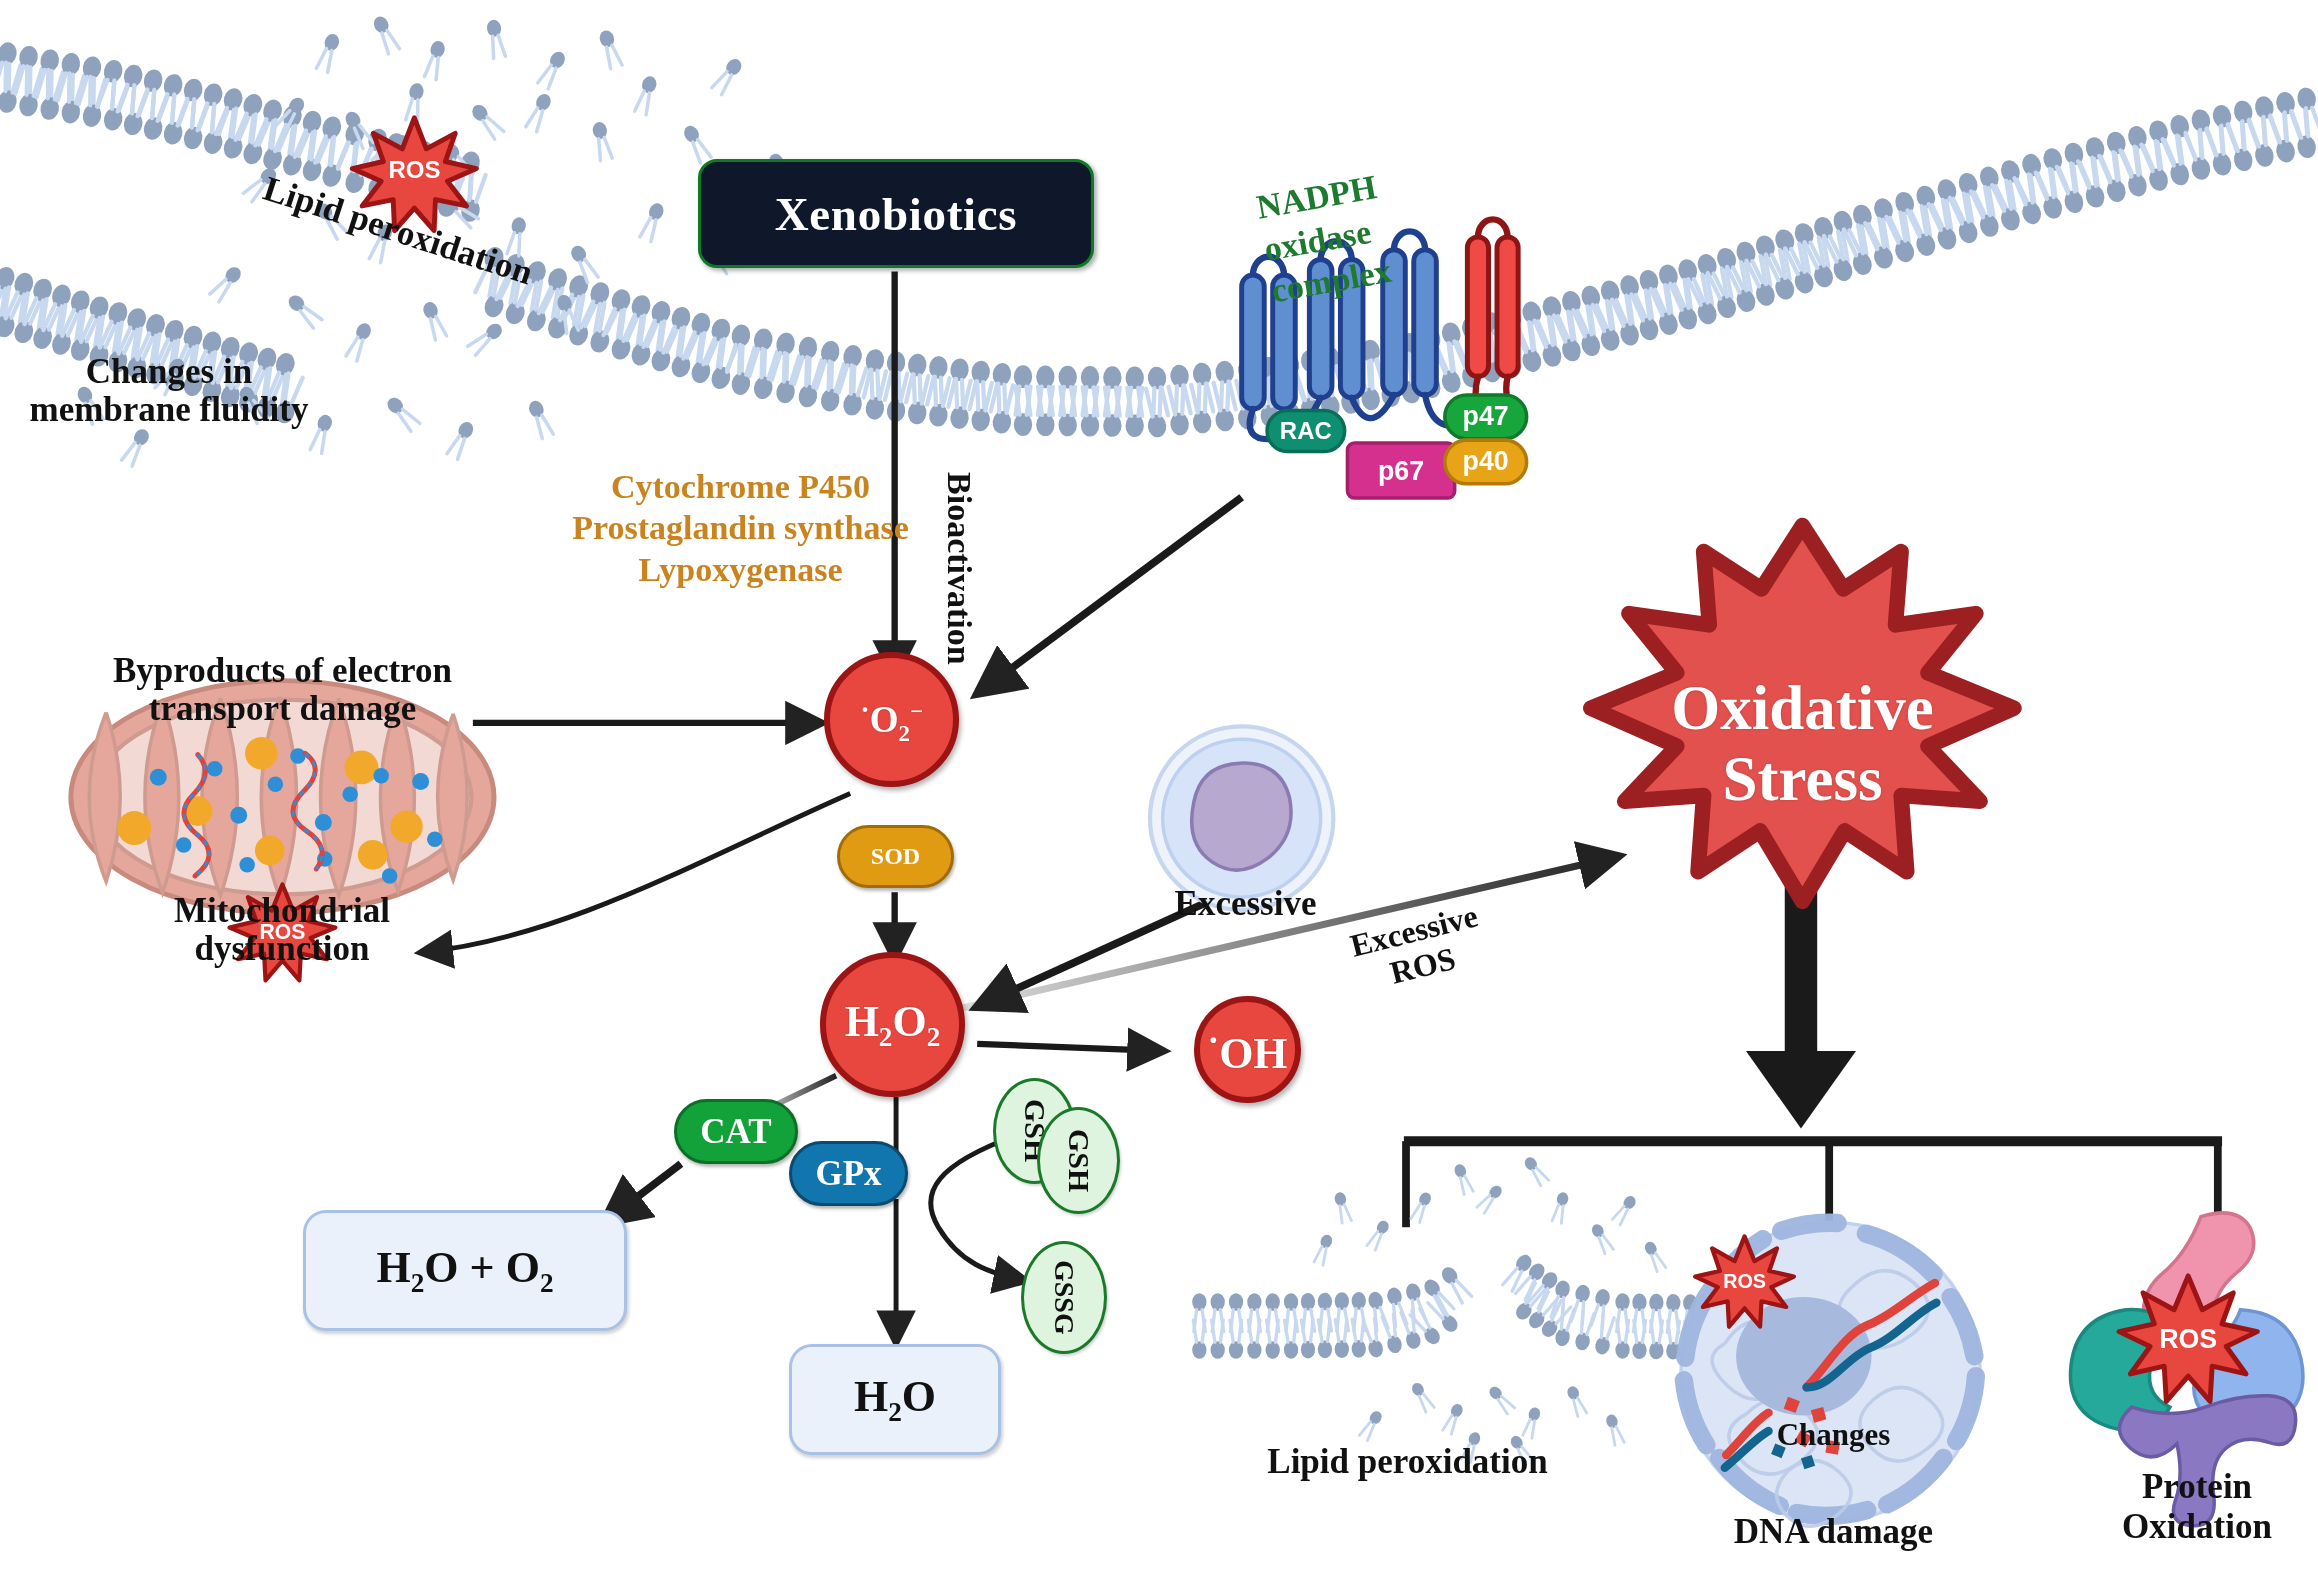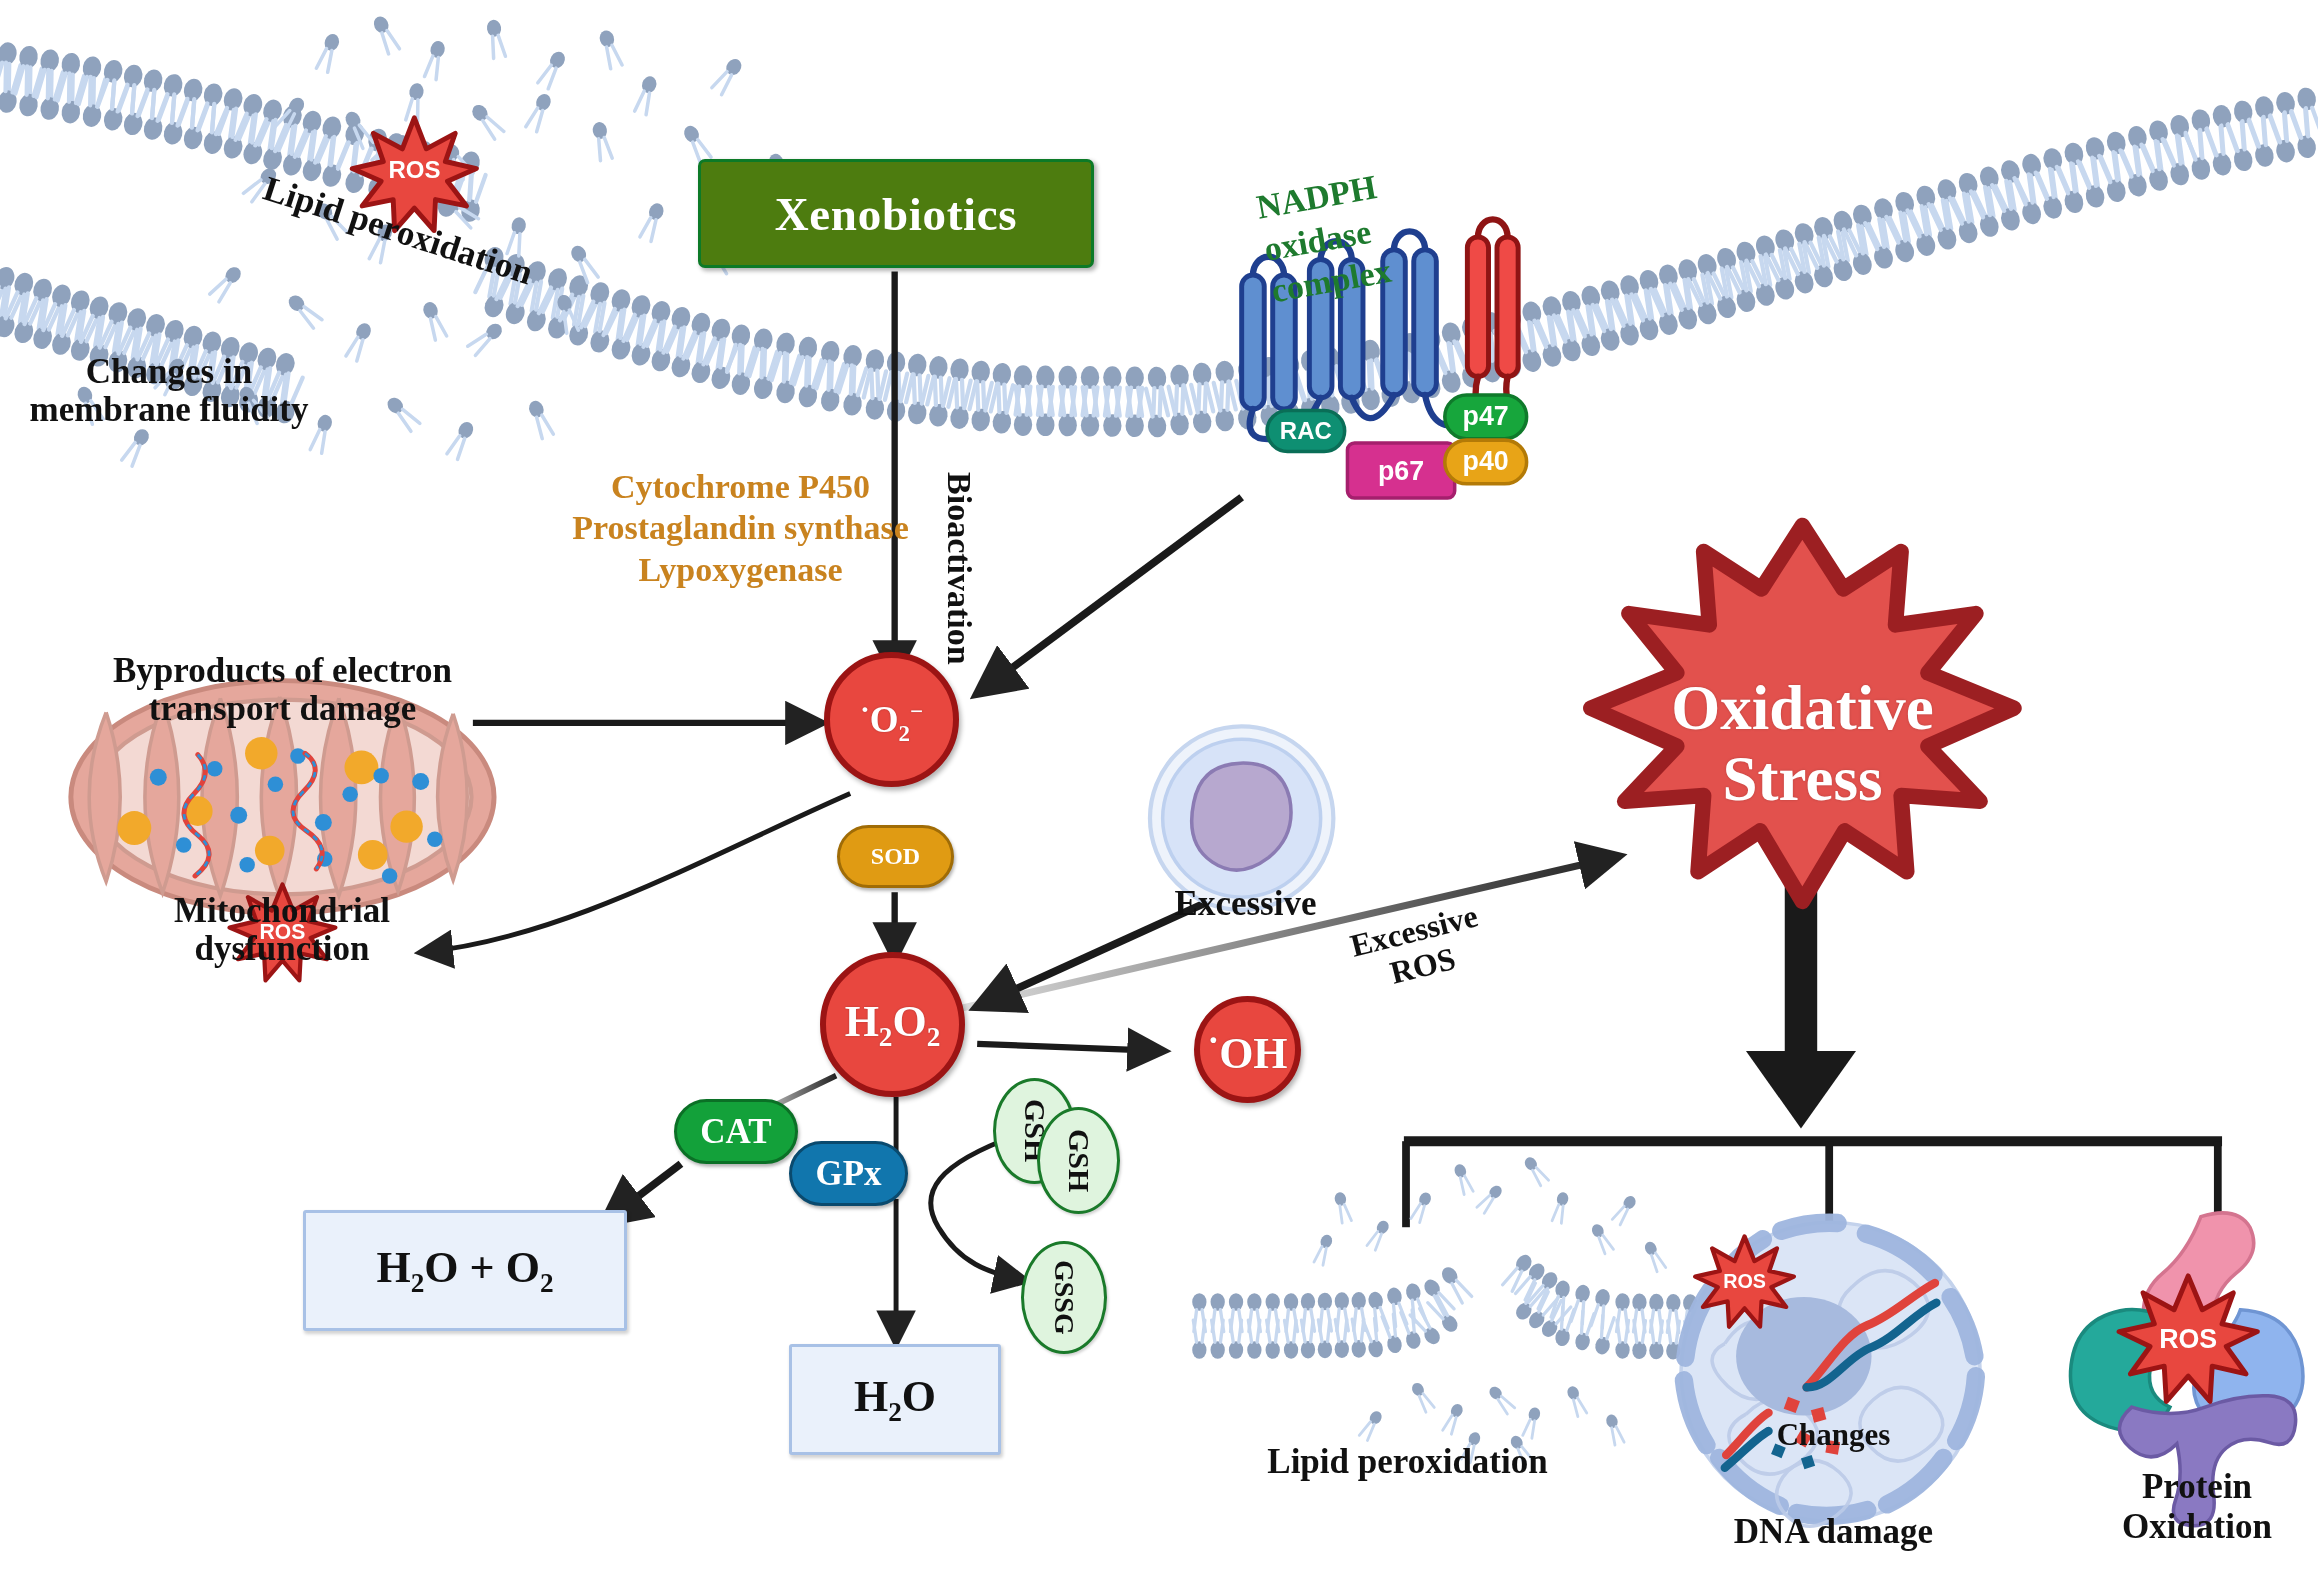--- a/index.html
+++ b/index.html
@@ -10,32 +10,32 @@
 
   .lbl{position:absolute;color:#111;font-weight:bold;line-height:1.08;
        text-align:center;white-space:pre-line;}
   .lbl.black{color:#111;}
   .lbl.green{color:#1e7a2e;}
   .lbl.orange{color:#c9831f;}
 
   .node{position:absolute;display:flex;align-items:center;justify-content:center;
         text-align:center;font-weight:bold;box-sizing:border-box;}
 
-  .xeno{background:#4d7c0f;border:3.5px solid #0c7a27;border-radius:7px;color:#fff;
+  .xeno{background:#0f172a;border:3.5px solid #0c7a27;border-radius:19px;color:#fff;
         box-shadow:2.1px 2.8px 4.2px rgba(0,0,0,.30);font-size:47px;letter-spacing:0.7px;}
 
   .redcirc{background:#e8473f;border:6.3px solid #9c1414;border-radius:50%;color:#fff;
            box-shadow:2.1px 3.5px 5px rgba(0,0,0,.30);text-shadow:0 0 2.1px rgba(0,0,0,.25);}
 
   .pill{border-radius:705px;color:#fff;box-shadow:1.4px 2.8px 3.5px rgba(0,0,0,.30);}
   .pill.sod{background:#e09b13;border:3.5px solid #a06c06;font-size:24px;}
   .pill.cat{background:#13a13a;border:3.5px solid #0b7026;font-size:35px;}
   .pill.gpx{background:#1176ad;border:3.5px solid #0a4a6e;font-size:35px;}
 
-  .prodbox{background:#eaf1fb;border:3.5px solid #a8c1e6;border-radius:3px;color:#111;
+  .prodbox{background:#eaf1fb;border:3.5px solid #a8c1e6;border-radius:23px;color:#111;
            font-size:44px;box-shadow:1.4px 2.1px 3.5px rgba(0,0,0,.18);}
 
   .gsh{background:#dff4de;border:3.5px solid #1a7a2a;border-radius:50%;color:#111;
        font-size:30px;writing-mode:vertical-rl;text-orientation:mixed;
        box-shadow:1.4px 2.1px 2.8px rgba(0,0,0,.18);}
 
   .sub{font-size:.62em;vertical-align:sub;}
   .sup{font-size:.62em;vertical-align:super;}
   .dot{font-size:.8em;vertical-align:super;}
 

